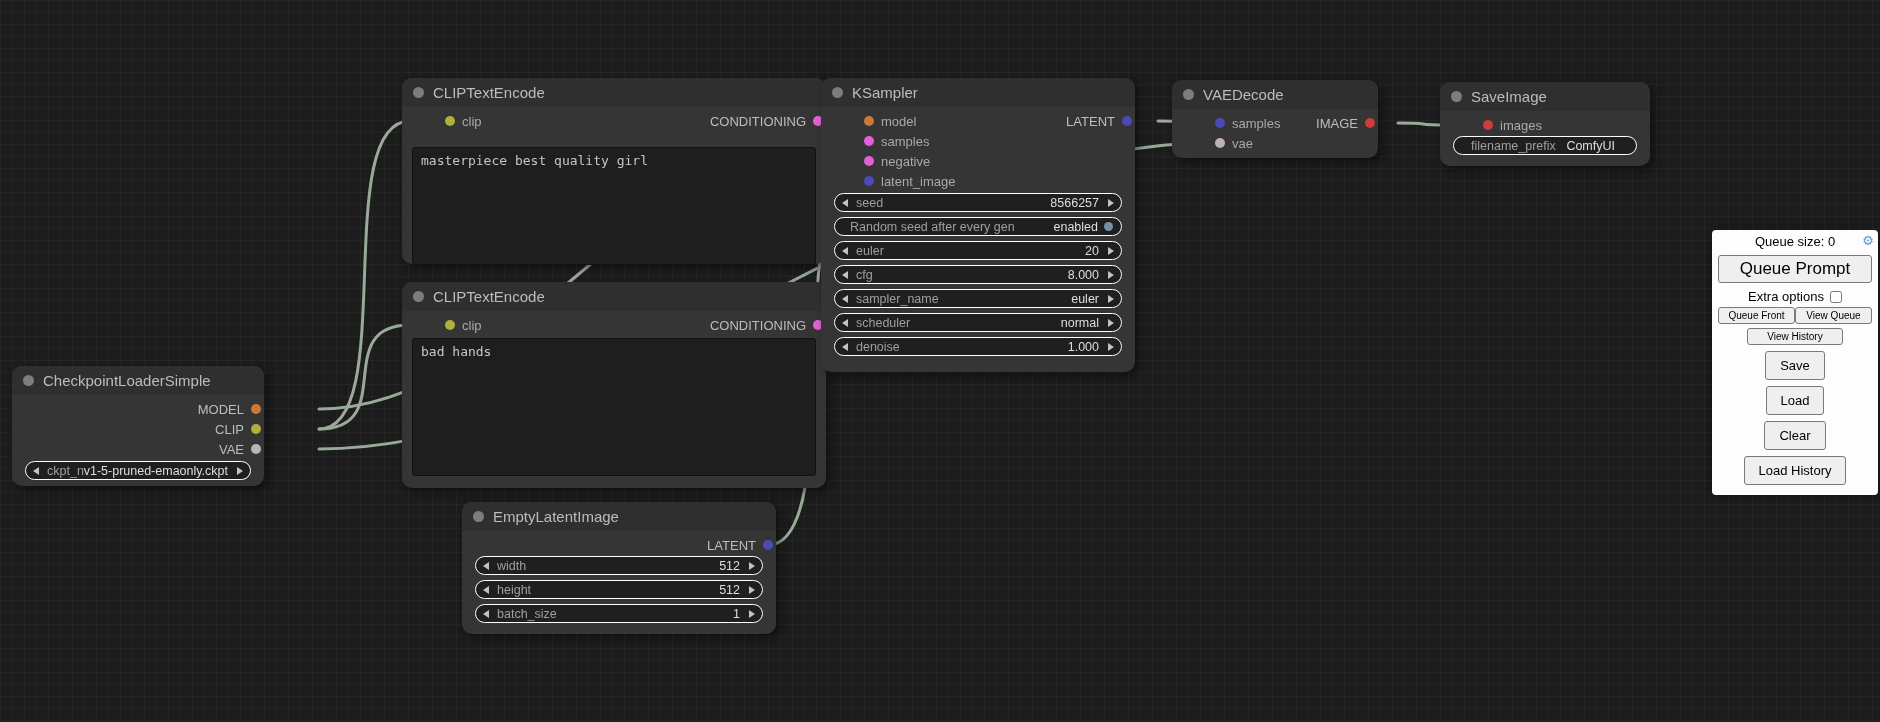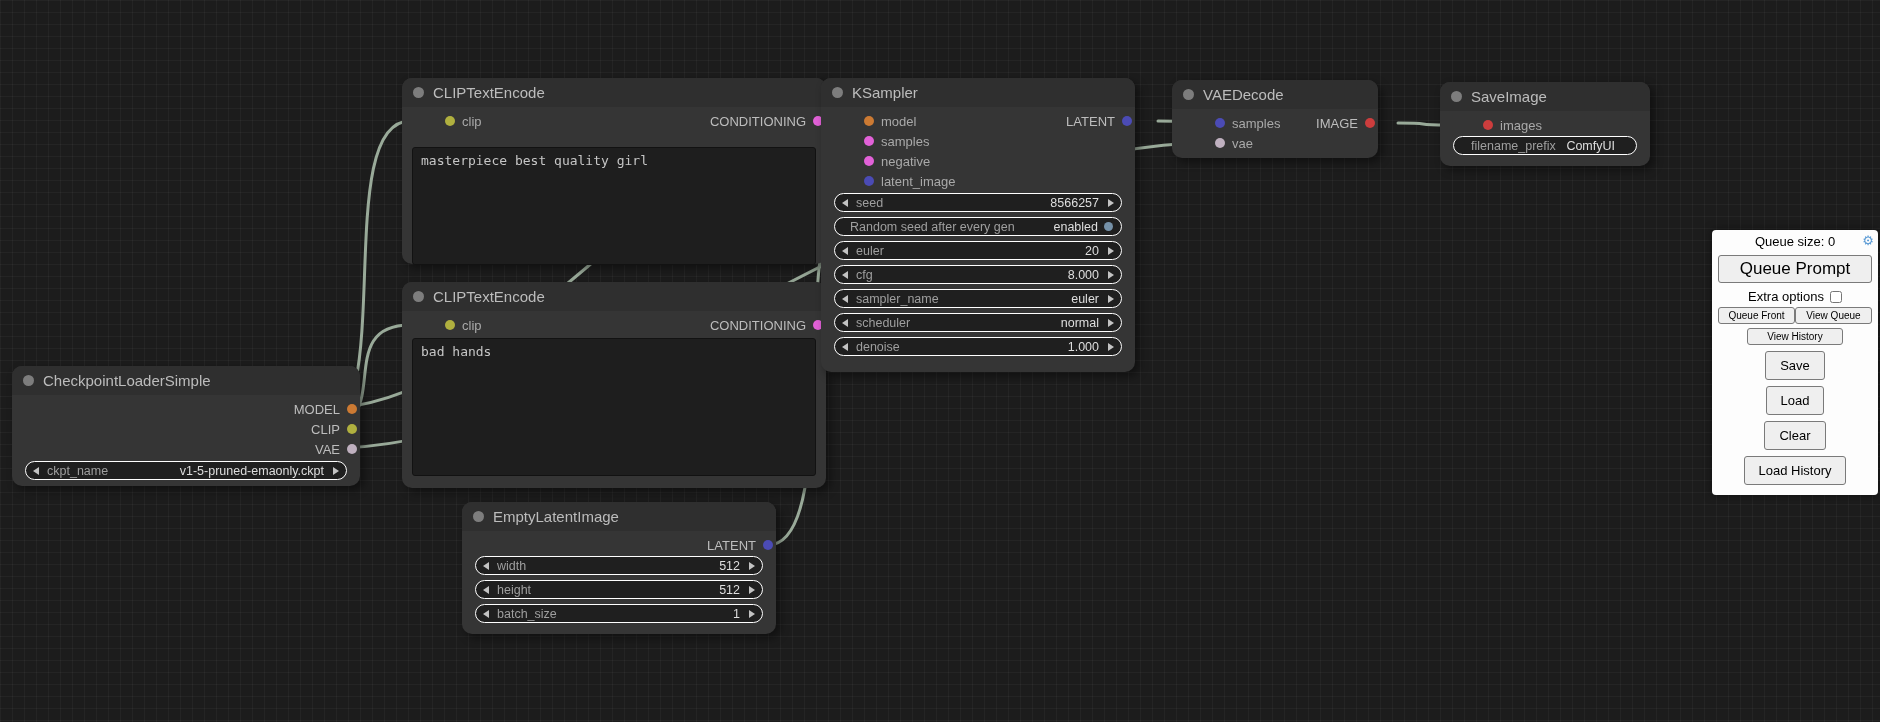--- a/index.html
+++ b/index.html
@@ -91,21 +91,21 @@
     <path d="M 319 429 C 399 429, 330 121, 410 121" stroke="#99AA99"></path>
     <path d="M 319 429 C 399 429, 330 325, 410 325" stroke="#99AA99"></path>
     <path d="M 319 449 C 619 449, 908 143, 1208 143" stroke="#99AA99"></path>
     <path d="M 818 121 C 858 121, 820 141, 860 141" stroke="#99AA99"></path>
     <path d="M 818 325 C 858 325, 820 161, 860 161" stroke="#99AA99"></path>
     <path d="M 768 545 C 848 545, 780 181, 860 181" stroke="#99AA99"></path>
     <path d="M 1158 121 C 1198 121, 1168 123, 1208 123" stroke="#99AA99"></path>
     <path d="M 1398 123 C 1438 123, 1408 125, 1448 125" stroke="#99AA99"></path>
   </svg>
 
-  <div class="node" style="left:12px;top:366px;width:348px;height:120px">
+  <div class="node" style="left:12px;top:366px;width:252px;height:120px">
     <div class="node-title">
       <span class="title-dot"></span>
       <span>CheckpointLoaderSimple</span>
     </div>
     <div class="slots">
       <div class="slot-row">
         <span class="out-slot">
           <span>MODEL</span>
           <span class="slot-dot" style="background-color: rgb(204, 122, 51);"></span>
         </span>

